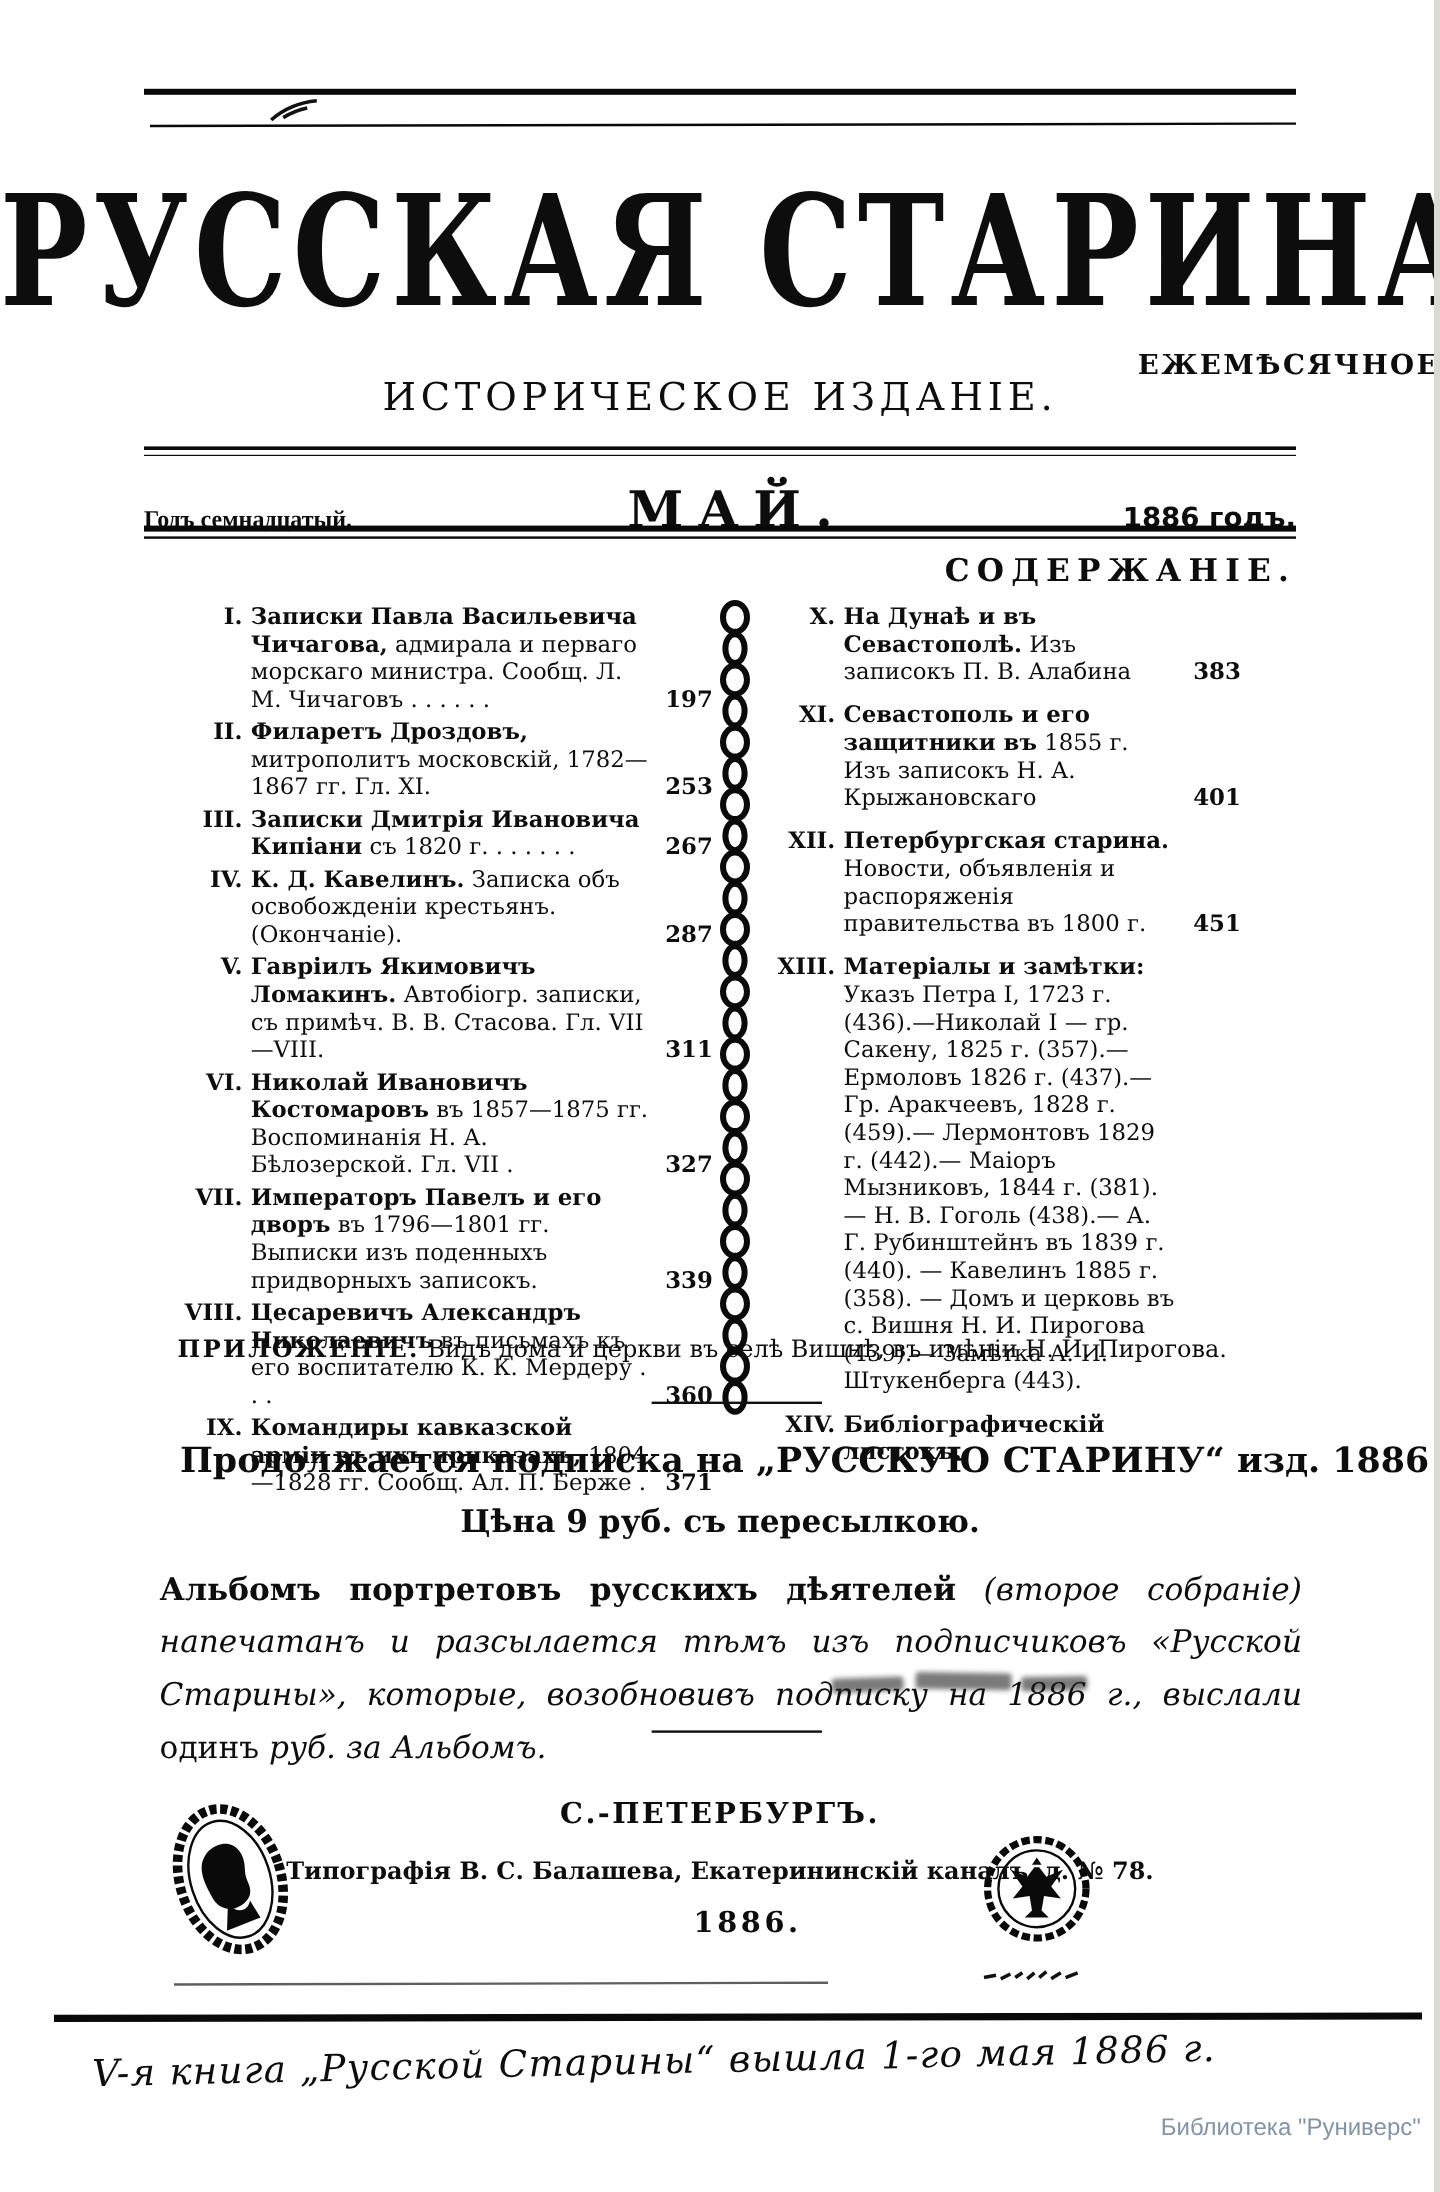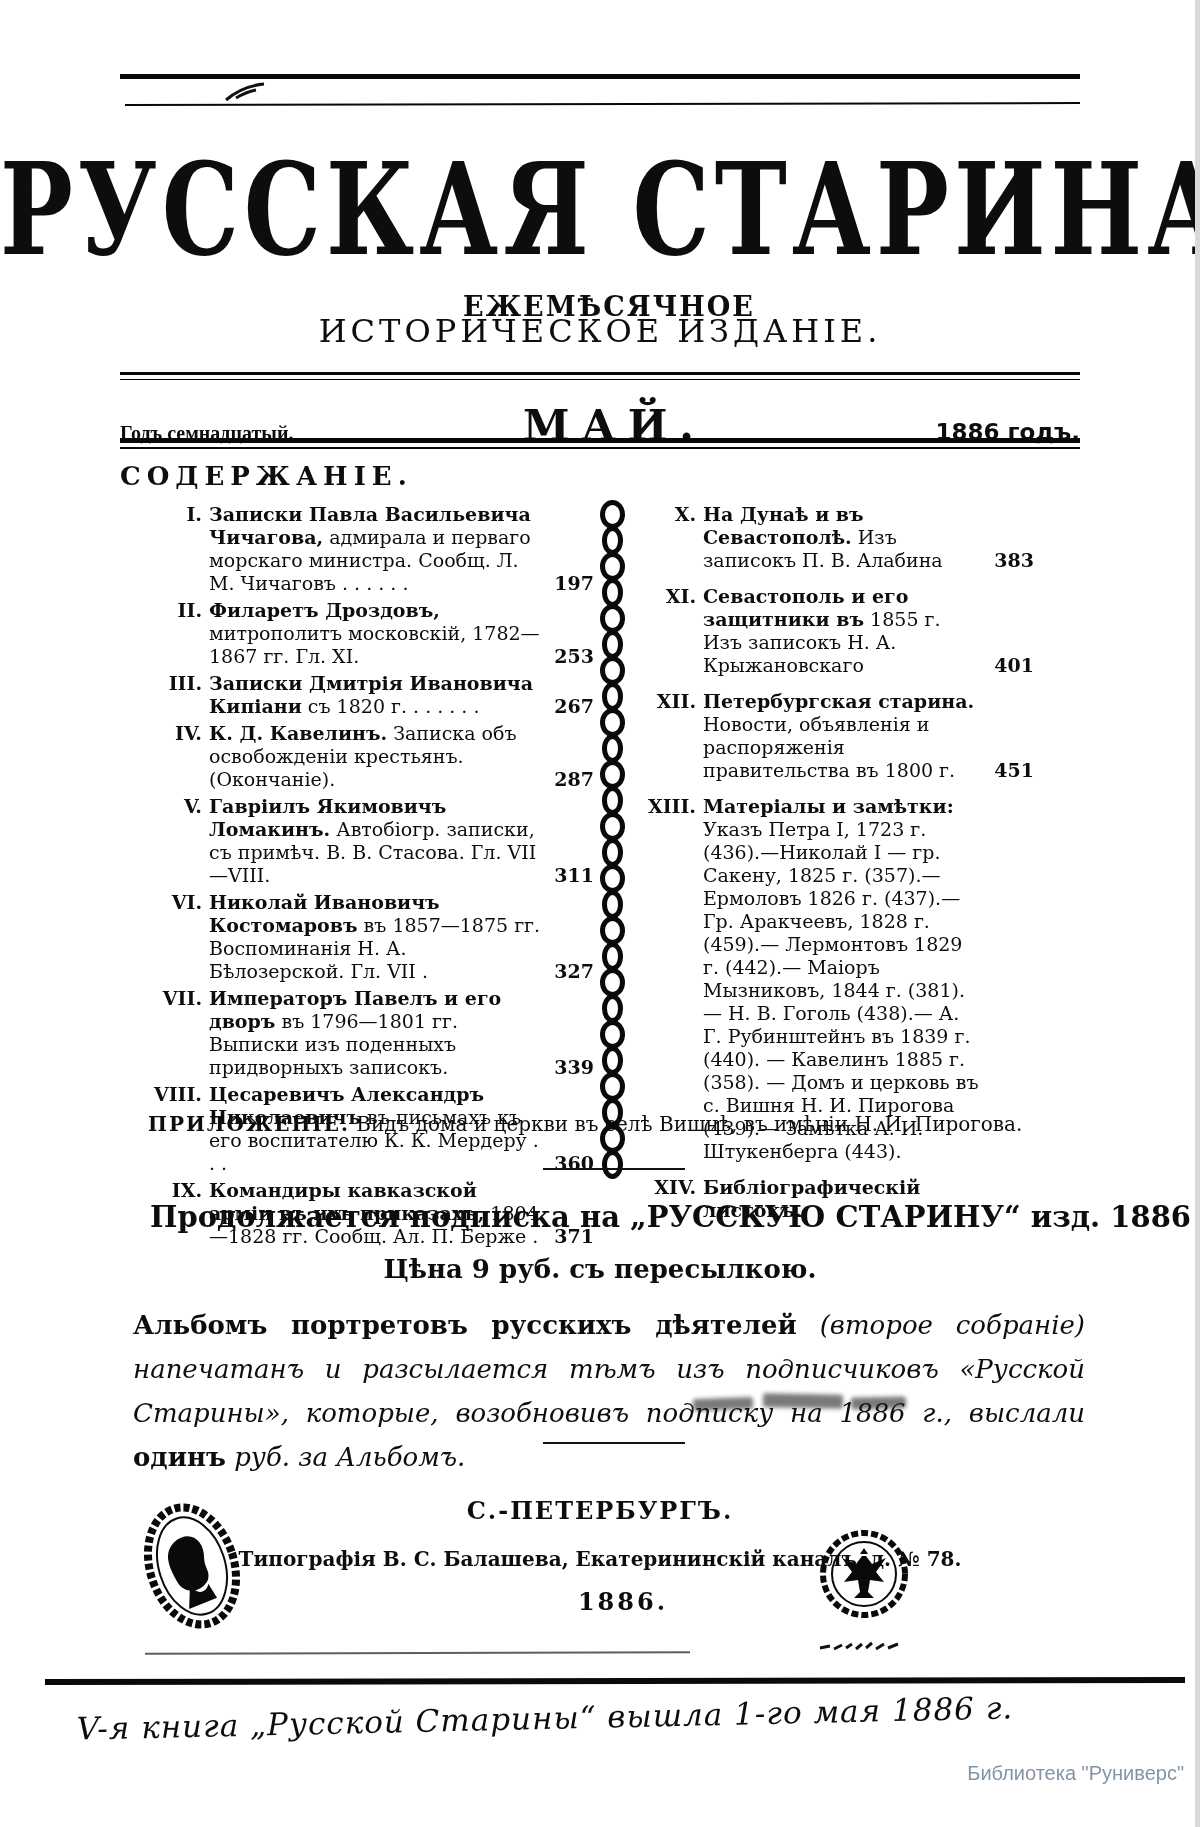--- a/index.html
+++ b/index.html
@@ -6,49 +6,49 @@
   .page{position:relative;width:1200px;height:1827px;background:#ffffff;margin:0 auto;overflow:hidden;
         font-family:"DejaVu Serif",serif;color:#0d0d0d;}
   .abs{position:absolute;}
   
   .rule{background:#090909;}
   .rule-double{border-top:5px solid #090909;border-bottom:2px solid #090909;height:4px;background:transparent;}
   .rule-double-thin{border-top:3px solid #0a0a0a;border-bottom:1px solid #0a0a0a;height:4px;}
   
   .masthead{left:0;right:0;top:134px;text-align:center;font-weight:bold;font-size:97px;
             letter-spacing:5px;transform:scaleY(1.32);transform-origin:top center;white-space:nowrap;}
-  .sub1{left:0;right:0;top:291px;text-align:center;font-weight:bold;font-size:27px;letter-spacing:2px;padding-left:18px;}
+  .sub1{left:0;right:0;top:291px;text-align:right;font-weight:bold;font-size:23px;letter-spacing:2px;padding-left:18px;}
   .sub2{left:0;right:0;top:312px;text-align:center;font-weight:normal;font-size:32px;letter-spacing:4px;}
   
   .band{left:120px;width:960px;top:390px;display:flex;align-items:baseline;}
   .band .left{font-family:Liberation Serif, serif;font-weight:bold;font-size:20px;text-align:right;}
   .band .mid{flex:1;text-align:center;font-weight:bold;font-size:42px;letter-spacing:12px;}
   .band .right{font-family:"DejaVu Sans",sans-serif;font-weight:bold;font-size:23px;margin-top:29px;}
   
-  .toc-heading{left:120px;width:960px;top:461px;text-align:left;font-weight:bold;font-size:26px;letter-spacing:6px;}
+  .toc-heading{left:120px;width:960px;top:461px;text-align:right;font-weight:bold;font-size:26px;letter-spacing:6px;}
   .toc-col{font-size:19px;line-height:23px;}
   .toc-left{left:148px;top:503px;width:446px;}
   .toc-right{left:642px;top:503px;width:392px;}
   .entry{display:grid;grid-template-columns:54px 1fr 44px;column-gap:7px;margin-bottom:4px;}
   .toc-right .entry{margin-bottom:13px;}
   .entry .num{text-align:right;font-weight:bold;}
   .entry .pg{text-align:right;align-self:end;font-weight:bold;}
   .lead{font-weight:bold;}
   .chain{left:599px;top:500px;width:26px;display:flex;flex-direction:column;align-items:center;}
   .chain i{display:block;width:15px;height:19px;border:5px solid #0a0a0a;border-radius:50%;margin-bottom:-3px;}
   .chain i:nth-child(even){width:11px;height:19px;}
   .annex{left:148px;top:1112px;width:886px;font-size:20px;white-space:nowrap;}
   .annex .lead{letter-spacing:2px;}
   .shortrule{width:142px;height:2px;background:#111;}
   
   .subline1{left:150px;top:1200px;width:930px;font-weight:bold;font-size:29px;white-space:nowrap;}
   .subline2{left:0;right:0;top:1254px;text-align:center;font-size:26px;font-weight:bold;}
   .album{left:133px;top:1303px;width:952px;font-size:26px;line-height:44px;text-align:justify;font-style:italic;}
   .album .lead{font-style:normal;}
-  .album .b2{font-style:normal;font-weight:bold;margin-top:19px;}
+  .album .b2{font-style:normal;font-weight:normal;margin-top:19px;}
   
   .city{left:0;right:0;top:1496px;text-align:center;font-size:24px;font-weight:bold;letter-spacing:2px;}
   .printer{left:0;right:0;top:1547px;text-align:center;font-size:20px;font-weight:bold;}
   .year{left:0;right:0;top:1587px;text-align:center;font-size:24px;font-weight:bold;letter-spacing:3px;margin-left:46px;}
   
   .faintline{left:145px;top:1652px;width:545px;height:2px;background:#2a2a2a;opacity:.75;transform:rotate(-.15deg);}
   .bottomrule{left:45px;top:1678px;width:1140px;height:6px;background:#0a0a0a;transform:rotate(-.1deg);}
   .handwritten{left:0;right:0;top:1700px;text-align:center;transform:translateX(-55px) rotate(-1.3deg);
                font-style:italic;font-size:31px;letter-spacing:1px;}
   .watermark{right:16px;top:1762px;font-family:"Liberation Sans",sans-serif;font-size:20px;}

